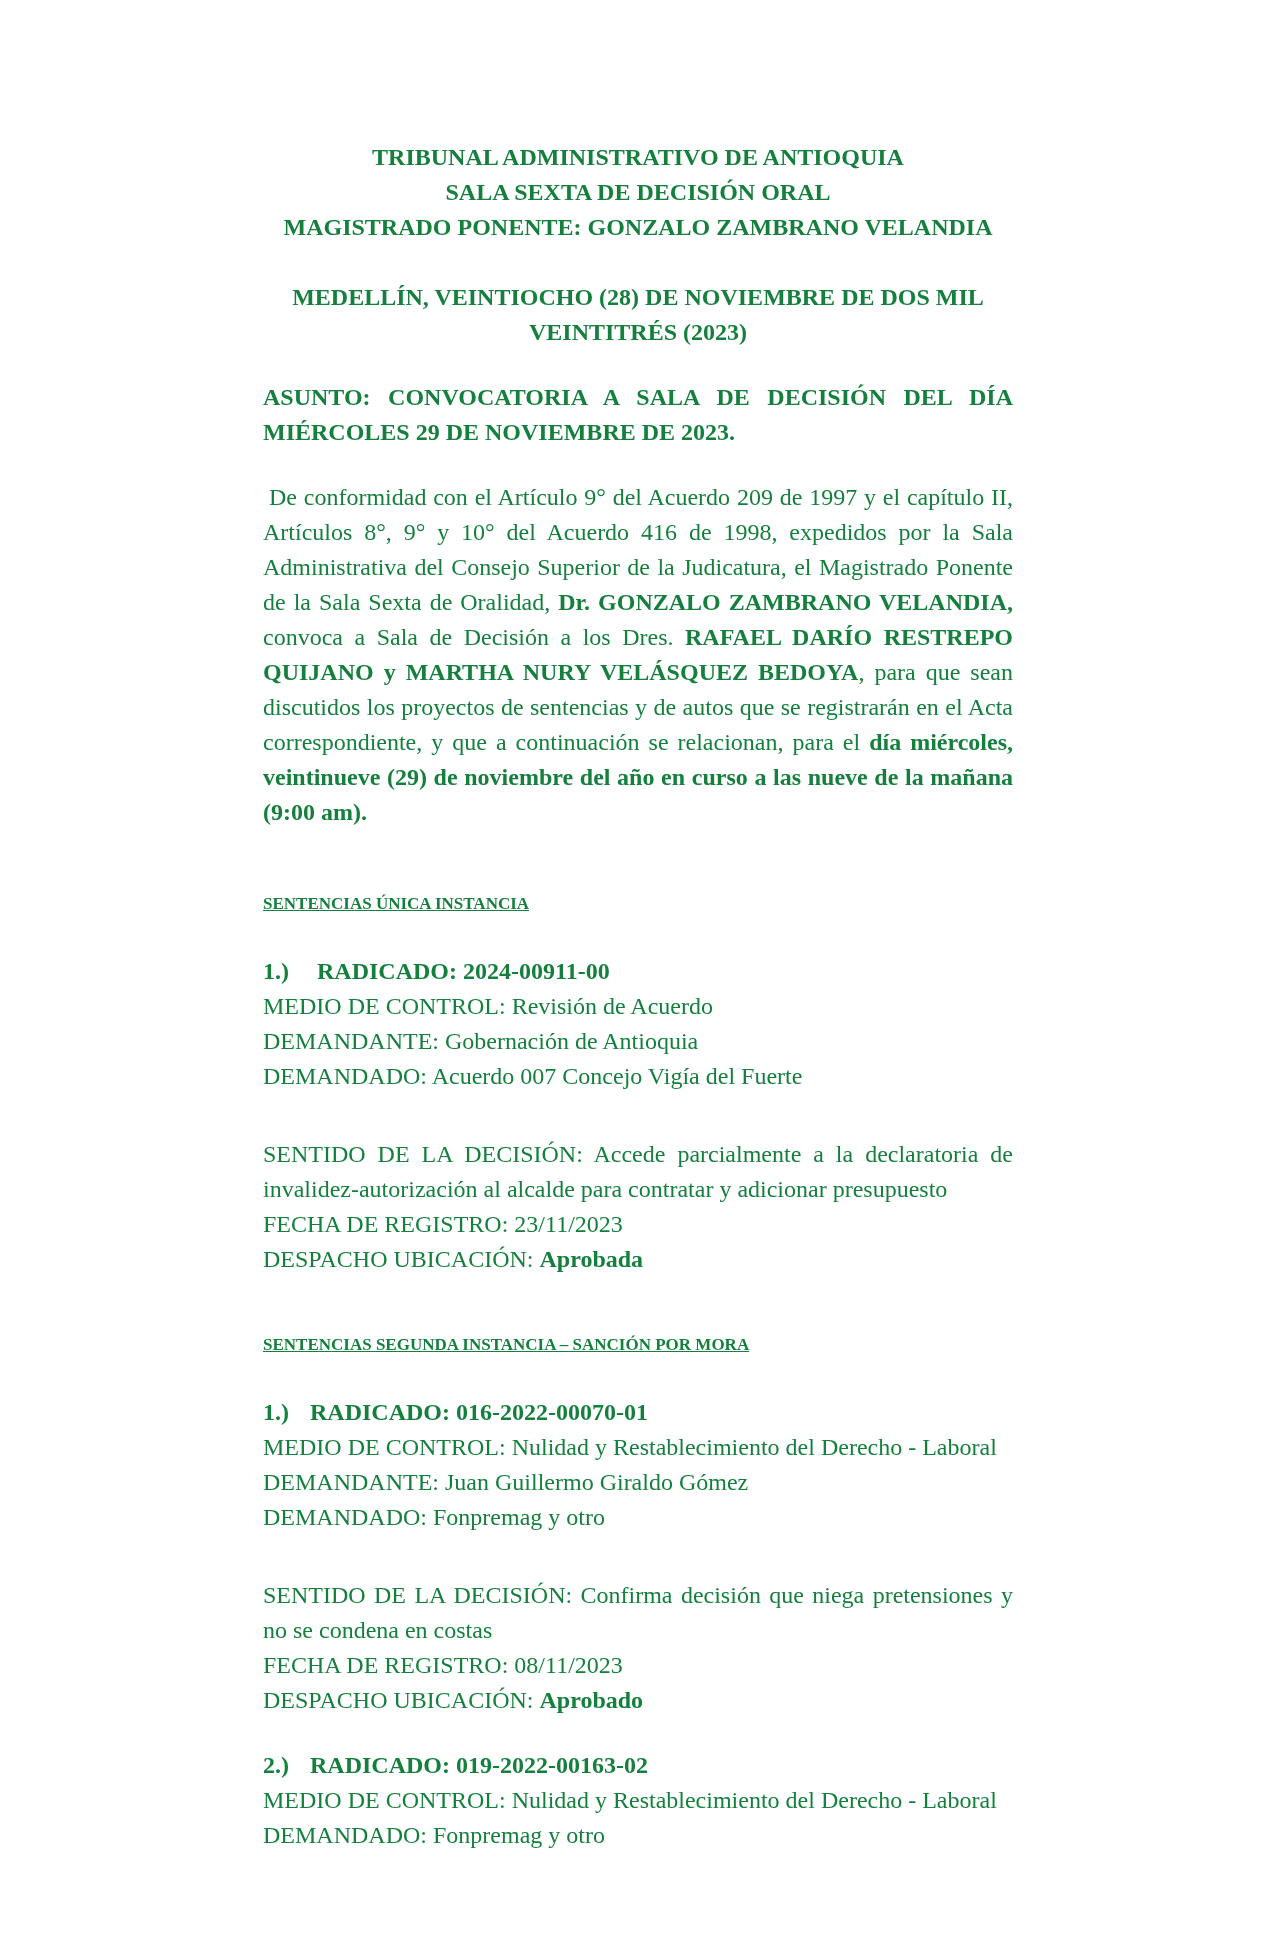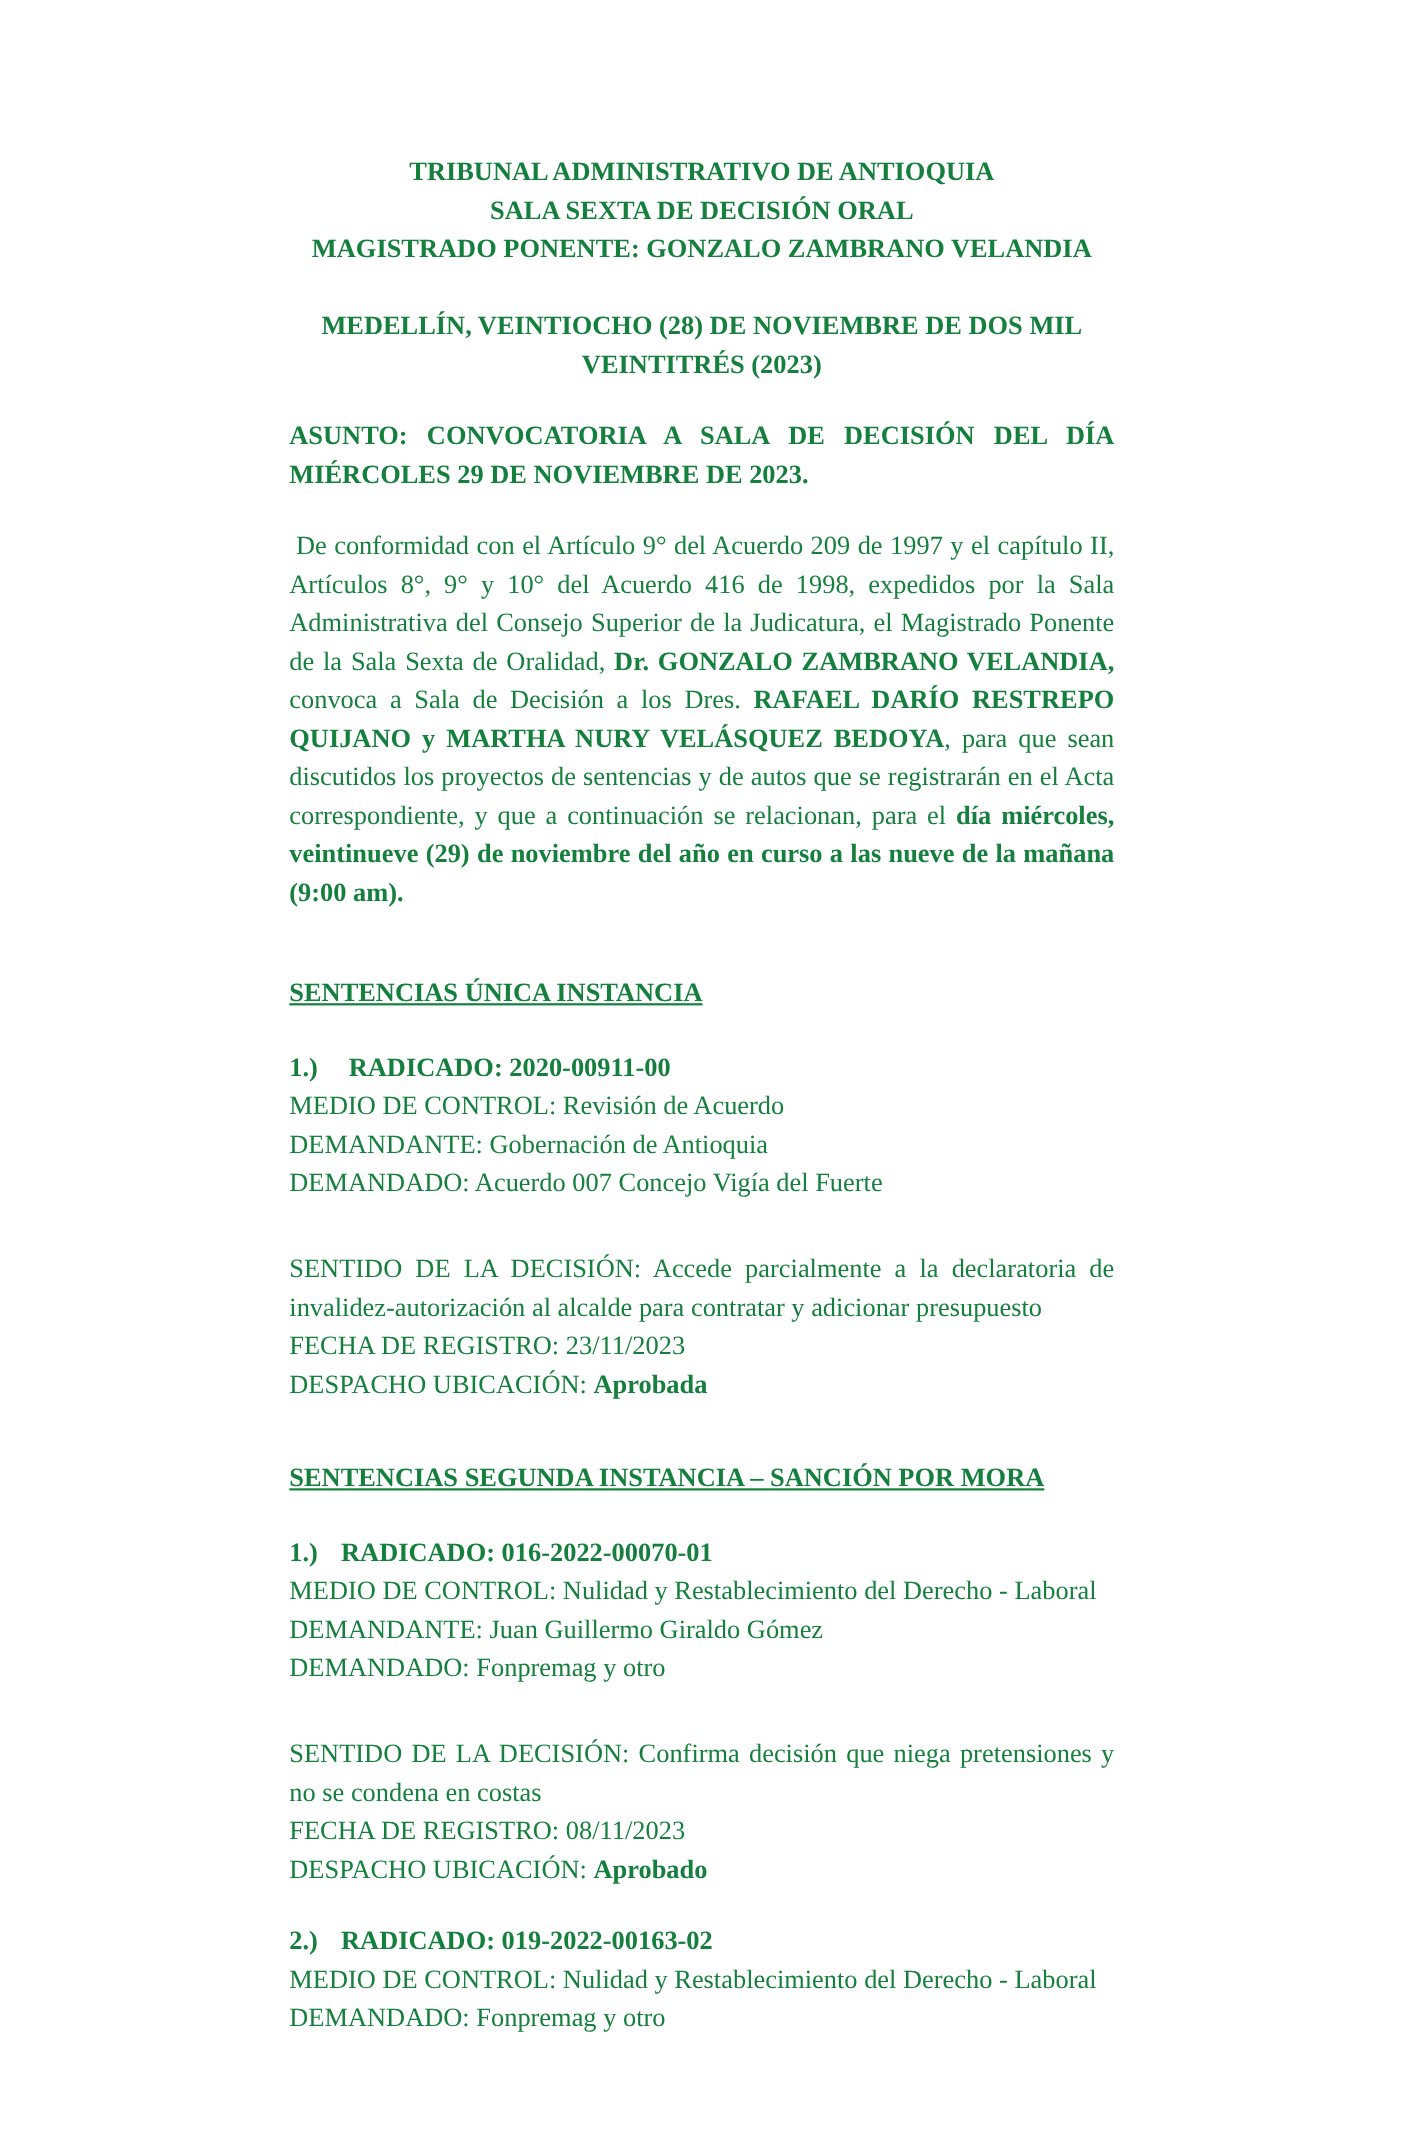--- a/index.html
+++ b/index.html
@@ -15,21 +15,21 @@
     line-height: 35px;
     padding: 140px 143px 0 143px;
     overflow: hidden;
   }
   .hdr-line { font-weight: 700; text-align: center; }
   .dateline { font-weight: 700; text-align: center; margin-top: 35px; }
   .subject { font-weight: 700; margin-top: 30px; }
   .subject-l1 { text-align: justify; text-align-last: justify; }
   .intro { margin-top: 30px; text-align: justify; text-indent: 6px; }
   .intro b { font-weight: 700; }
-  .sec-title { margin: 56px 0 0 0; font-size: 24px; line-height: 35px; font-weight: 700; }
+  .sec-title { margin: 56px 0 0 0; font-size: 17px; line-height: 35px; font-weight: 700; }
   .sec-title .u { text-decoration: underline; }
   .case { margin-top: 33px; }
   .line { text-align: left; }
   .line.just { text-align: justify; margin-top: 43px; }
   .rad { font-weight: 700; }
   .num { display: inline-block; }
   .n1 { width: 54px; }
   .n2 { width: 47px; }
   .bval { font-weight: 700; }
 </style>
@@ -53,21 +53,21 @@
     <div class="subject-l1">ASUNTO: CONVOCATORIA A SALA DE DECISIÓN DEL DÍA</div>
     <div>MIÉRCOLES 29 DE NOVIEMBRE DE 2023.</div>
   </div>
 
   <p class="intro"><span>De conformidad con el Artículo 9° del Acuerdo 209 de 1997 y el capítulo II, Artículos 8°, 9° y 10° del Acuerdo 416 de 1998, expedidos por la Sala Administrativa del Consejo Superior de la Judicatura, el Magistrado Ponente de la Sala Sexta de Oralidad, </span><b>Dr. GONZALO ZAMBRANO VELANDIA,</b><span> convoca a Sala de Decisión a los Dres. </span><b>RAFAEL DARÍO RESTREPO QUIJANO y MARTHA NURY VELÁSQUEZ BEDOYA</b><span>, para que sean discutidos los proyectos de sentencias y de autos que se registrarán en el Acta correspondiente, y que a continuación se relacionan, para el </span><b>día miércoles, veintinueve (29) de noviembre del año en curso a las nueve de la mañana (9:00 am).</b></p>
 
   <section>
     <h2 class="sec-title"><span class="u">SENTENCIAS ÚNICA INSTANCIA</span></h2>
 
     <article class="case">
-      <div class="line rad"><span class="num n1">1.)</span><span>RADICADO:</span> <span>2020-00911-00</span></div>
+      <div class="line rad"><span class="num n1">1.)</span><span>RADICADO:</span> <span>2024-00911-00</span></div>
       <div class="line"><span>MEDIO DE CONTROL:</span> <span>Revisión de Acuerdo</span></div>
       <div class="line"><span>DEMANDANTE:</span> <span>Gobernación de Antioquia</span></div>
       <div class="line"><span>DEMANDADO:</span> <span>Acuerdo 007 Concejo Vigía del Fuerte</span></div>
       <div class="line just"><span>SENTIDO DE LA DECISIÓN:</span> <span>Accede parcialmente a la declaratoria de invalidez-autorización al alcalde para contratar y adicionar presupuesto</span></div>
       <div class="line"><span>FECHA DE REGISTRO:</span> <span>23/11/2023</span></div>
       <div class="line"><span>DESPACHO UBICACIÓN:</span> <b class="bval">Aprobada</b></div>
     </article>
   </section>
 
   <section style="margin-top:50px;">

